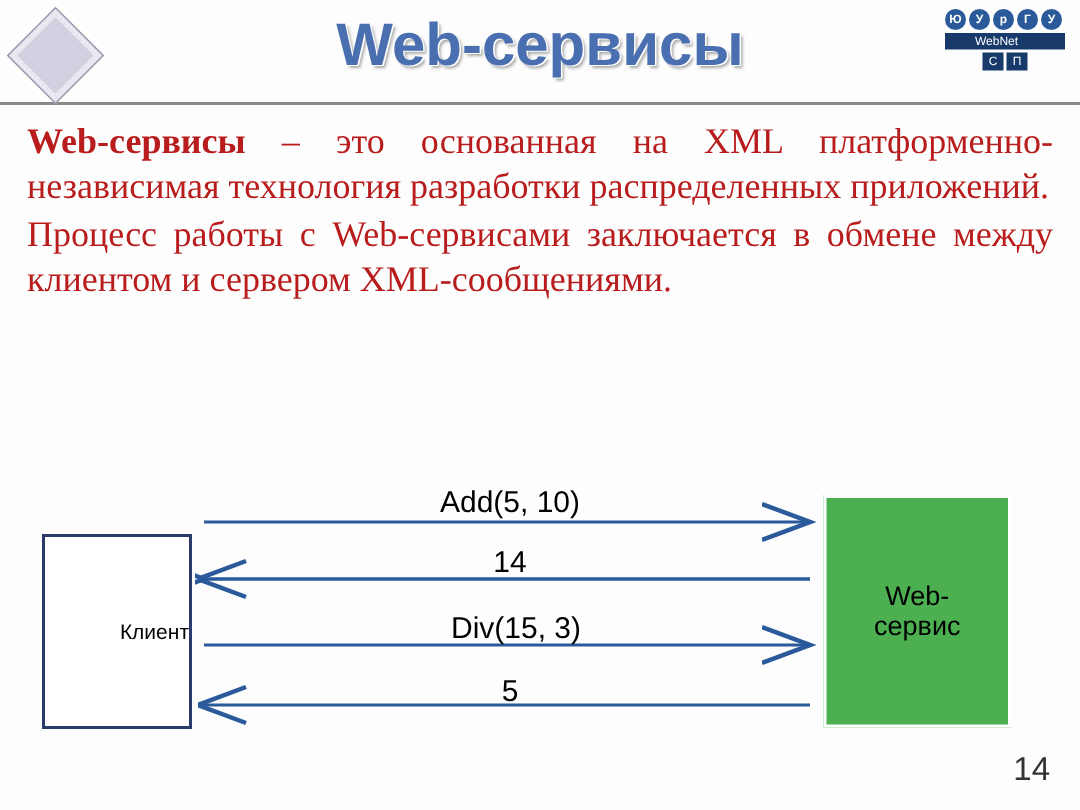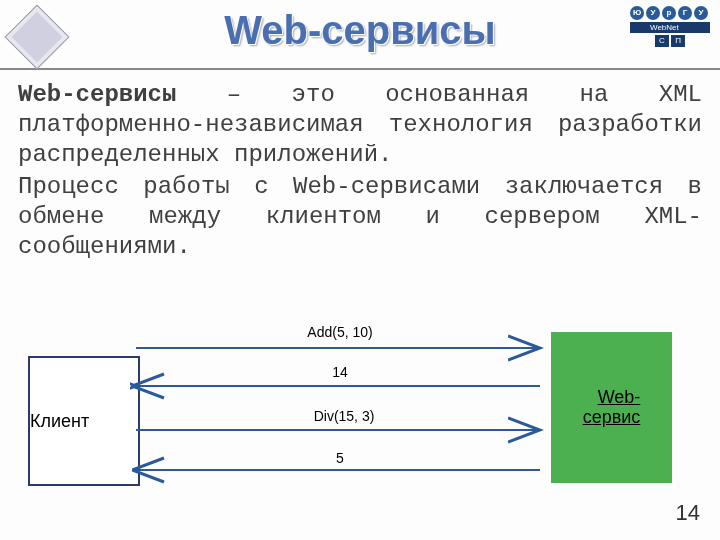--- a/index.html
+++ b/index.html
@@ -74,79 +74,78 @@
     font-size:8px; width:14px; height:12px;
     text-align:center; line-height:12px;
   }
   .content {
     padding: 10px 18px 0 18px;
   }
   .para {
     font-size: 24px;
     line-height: 1.25;
     text-align: justify;
-    color: #404040;
-    font-family: Liberation Mono, monospace;
+    color: #b91c1c;
+    font-family: Liberation Serif, serif;
     margin-bottom: 2px;
   }
   .bold { font-weight: bold; }
   .diagram {
     position: absolute;
     left: 0; right: 0;
     top: 320px;
     height: 200px;
   }
   .client-box {
     position: absolute;
     left: 28px;
     top: 36px;
-    width: 112px;
+    width: 100px;
     height: 130px;
     background: #fff;
     border: 2px solid #2a3a6a;
     display: flex;
     align-items: center;
-    justify-content: flex-start;
-    font-size: 18px;
+    justify-content: flex-end;
+    font-size: 14px;
   }
   .server-box {
     position: absolute;
     right: 46px;
     top: 10px;
     width: 125px;
     height: 155px;
     background: #4caf50;
     border: 2px solid #fff;
     display: flex;
     align-items: center;
     justify-content: center;
     font-size: 18px;
     color: #000;
-    text-align: right;
+    text-align: center;
     line-height: 1.1;
-    text-decoration: underline;
   }
   .server-box span{ white-space: pre; }
   .arrows {
     position: absolute;
     left: 130px;
     top: 10px;
     width: 418px;
     height: 160px;
   }
   .page-num {
     position: absolute;
     right: 20px;
     bottom: 14px;
     font-size: 22px;
     color: #333;
   }
   .lbl {
     position: absolute;
-    font-size: 14px;
+    font-size: 20px;
     color: #000;
     text-align: center;
     width: 100px;
   }
 </style>
 </head>
 <body>
 
 <div class="header">
   <div class="logo-left"></div>

